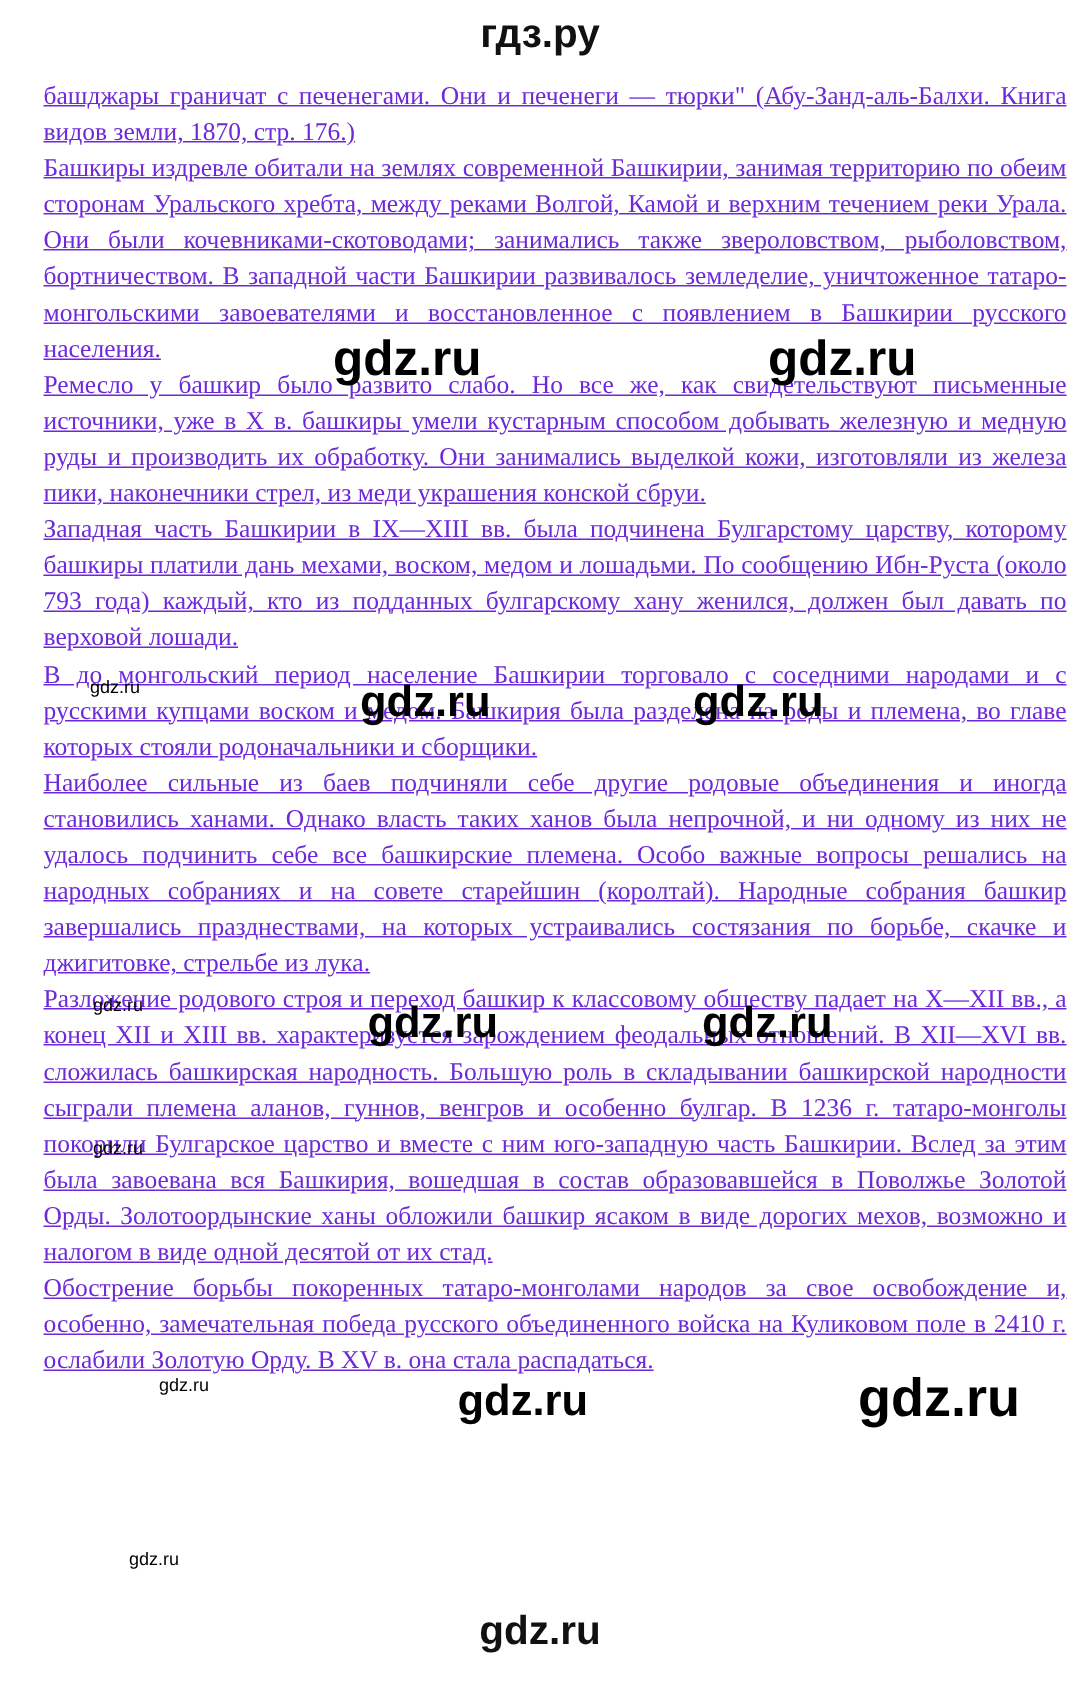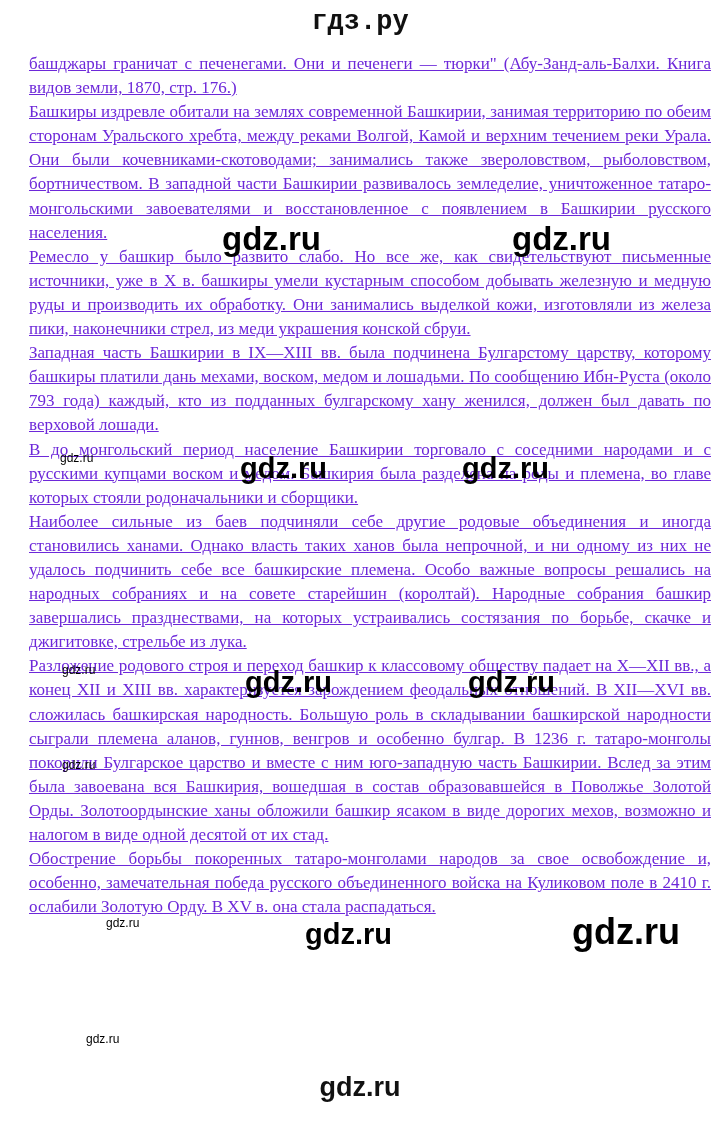--- a/index.html
+++ b/index.html
@@ -1,20 +1,20 @@
 <!DOCTYPE html>
 <html><head>
 <meta charset="utf-8">
 <style>
   html, body { margin: 0; padding: 0; background: #ffffff; }
   body { width: 720px; height: 1125px; position: relative; overflow: hidden; }
   .header {
     position: absolute; top: 0; left: 0; width: 720px; height: 50px;
     text-align: center;
-    font-family: Liberation Mono, monospace; font-weight: bold;
+    font-family: Liberation Sans, sans-serif; font-weight: bold;
     font-size: 27px; line-height: 44px; color: #111;
   }
   .content {
     position: absolute; top: 52px; left: 29px; width: 682px;
     font-family: "Liberation Serif", serif;
     font-size: 17px; line-height: 24.1px; color: #6d28d9;
     text-align: justify;
     text-decoration: underline;
   }
   .para { margin: 0; }

